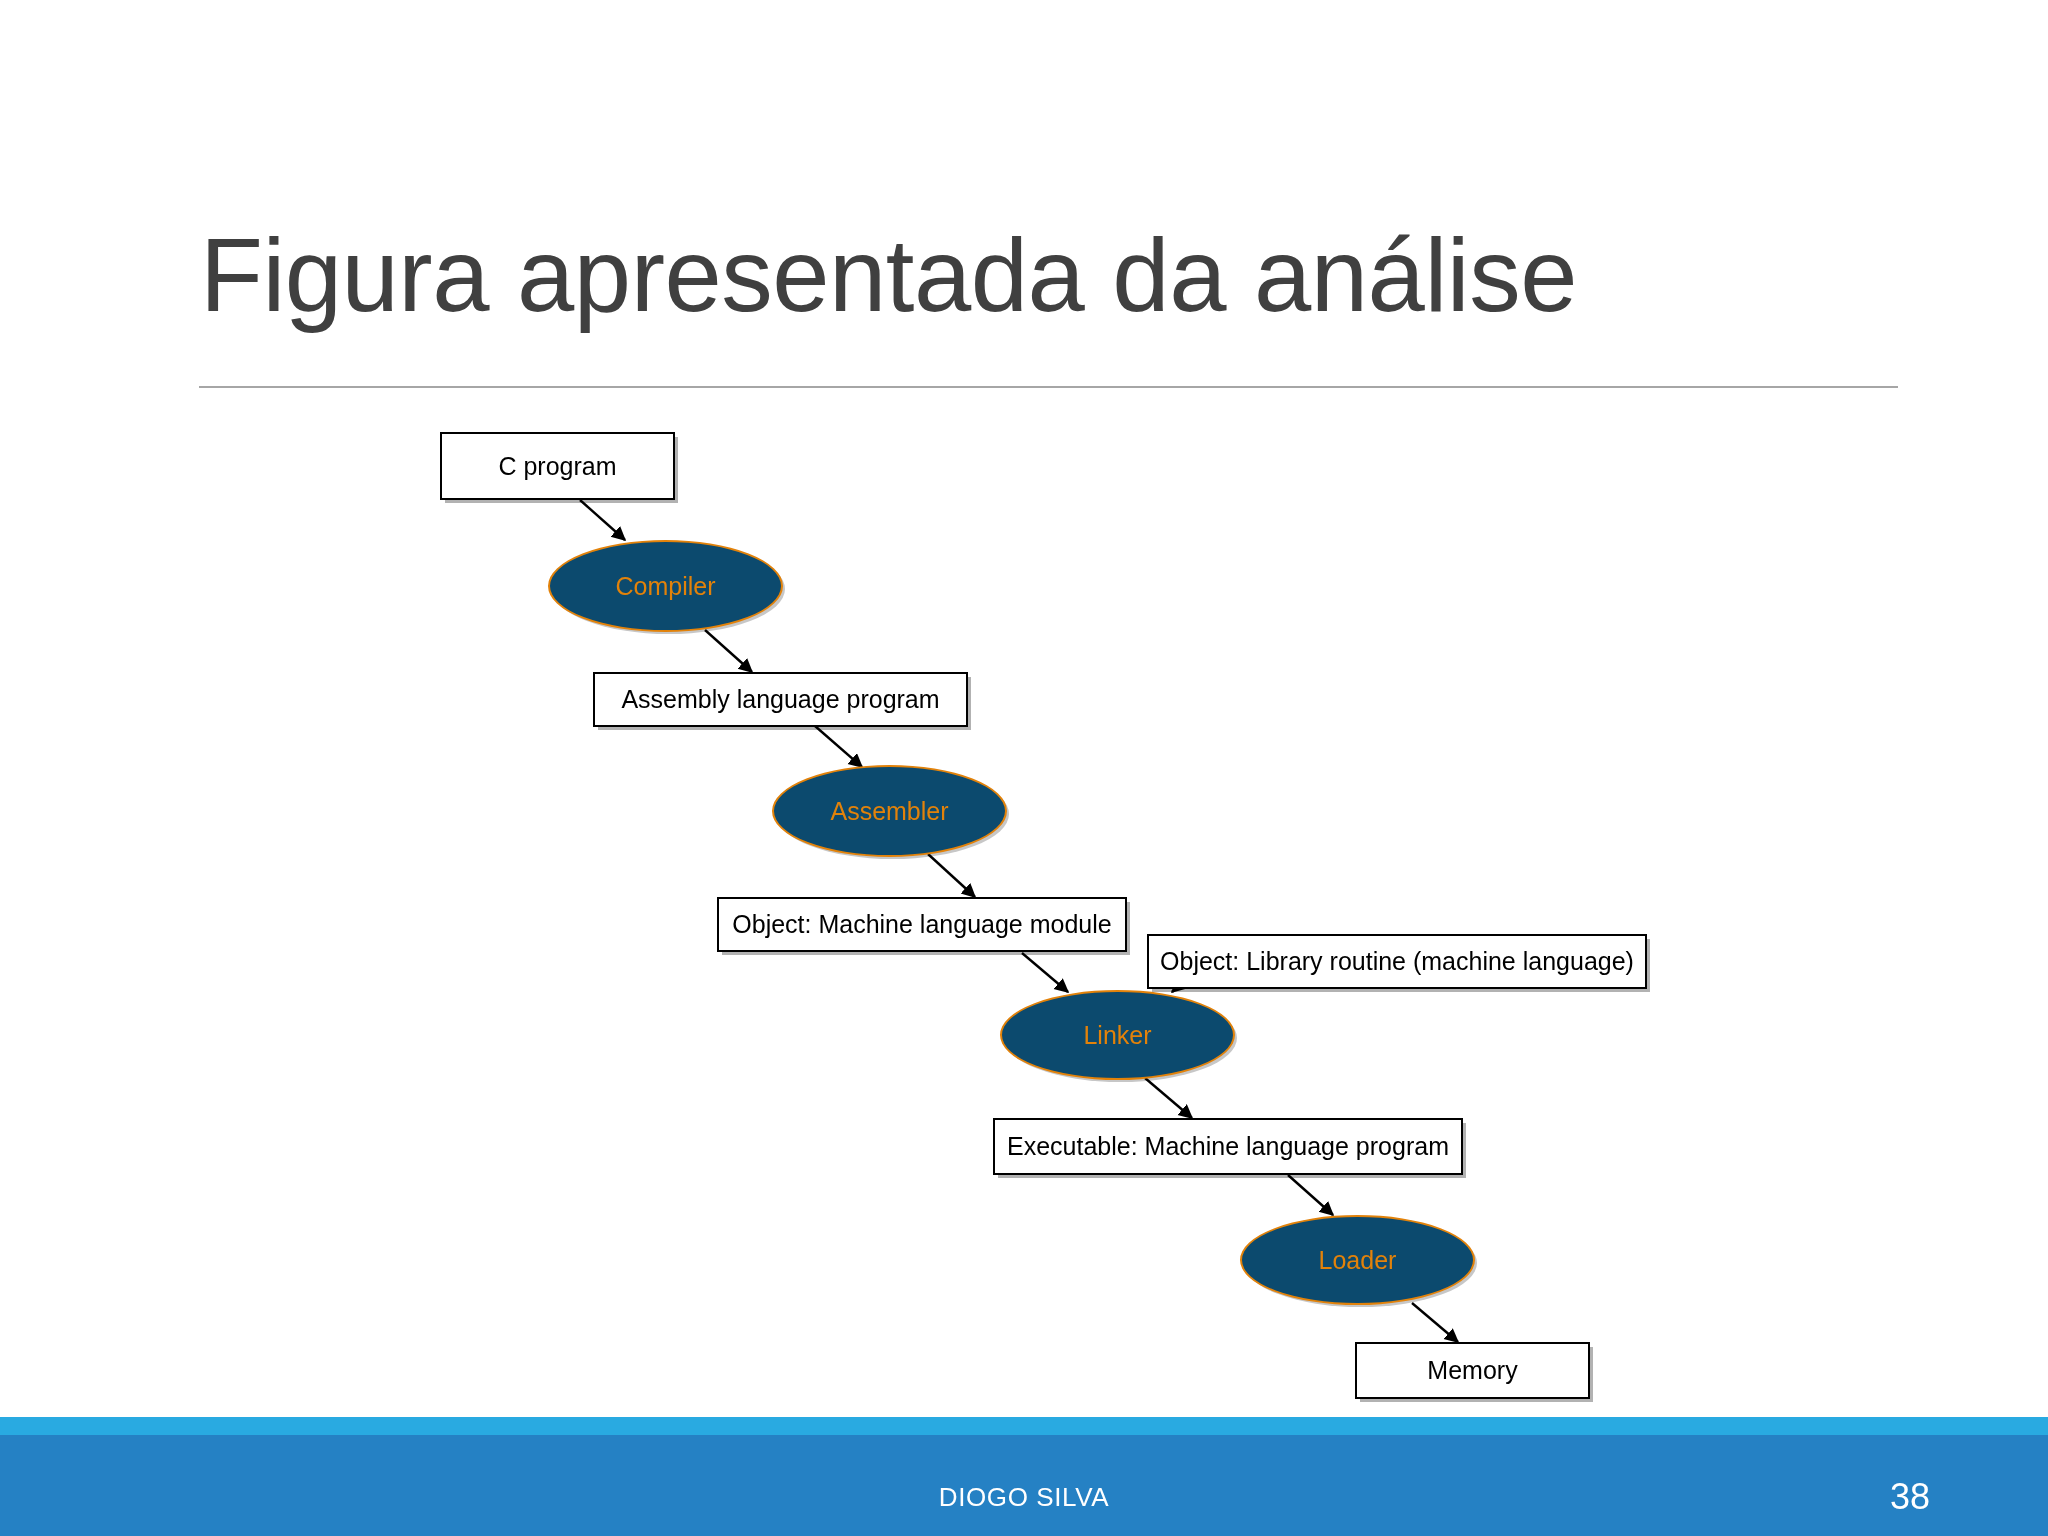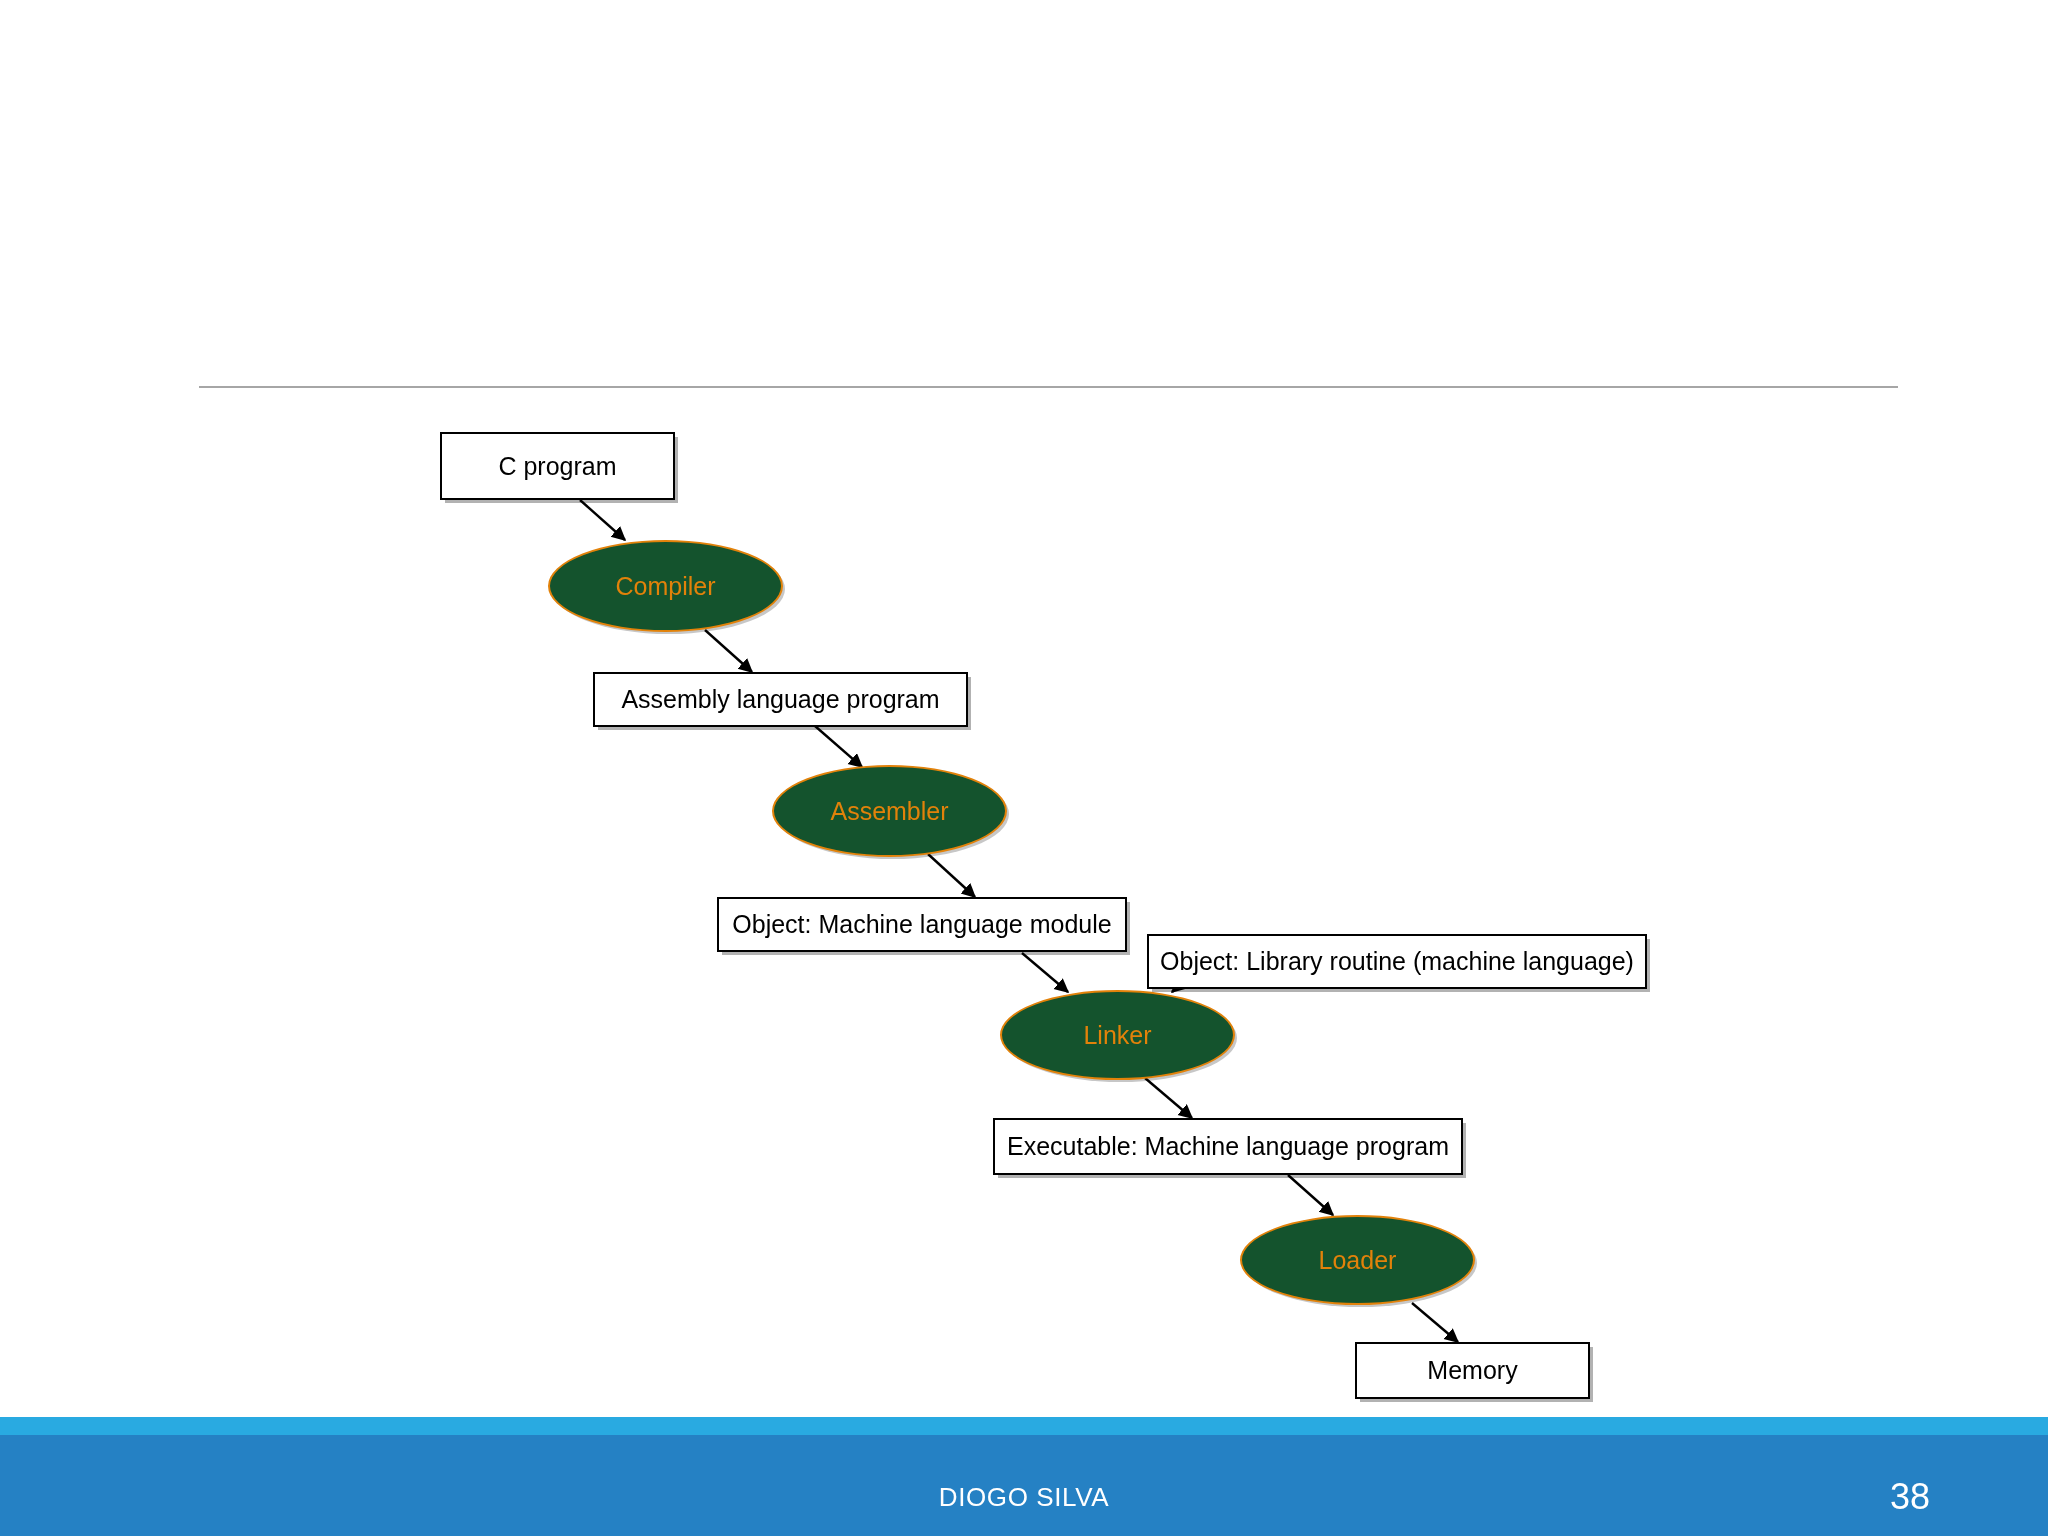--- a/index.html
+++ b/index.html
@@ -70,21 +70,21 @@
     white-space: nowrap;
   }
   .node.box {
     background: #ffffff;
     border: 2px solid #000000;
     color: #000000;
     font-size: 25px;
     box-shadow: 4px 4px 0 -1px rgba(0,0,0,0.30);
   }
   .node.ellipse {
-    background: #14532d;
+    background: #0c4a6e;
     border: 2px solid #e2820a;
     color: #e2820a;
     border-radius: 50%;
     font-size: 25px;
     box-shadow: 3px 3px 0 -1px rgba(0,0,0,0.22);
   }
 
   
   .footer-stripe {
     position: absolute;
@@ -120,20 +120,21 @@
     color: #ffffff;
     font-size: 36px;
     font-family: "Liberation Sans", sans-serif;
   }
 </style>
 </head>
 <body>
 
 <div class="slide">
 
+  <div class="slide-title">Figura apresentada da análise</div>
   <div class="title-rule"></div>
 
   <div class="diagram">
 
     <svg viewBox="0 0 2048 1000">
       <defs>
         <marker id="arrowhead" markerWidth="7" markerHeight="7" refX="5.4" refY="3" orient="auto">
           <path d="M0,0 L6,3 L0,6 z" fill="#000000"></path>
         </marker>
       </defs>

